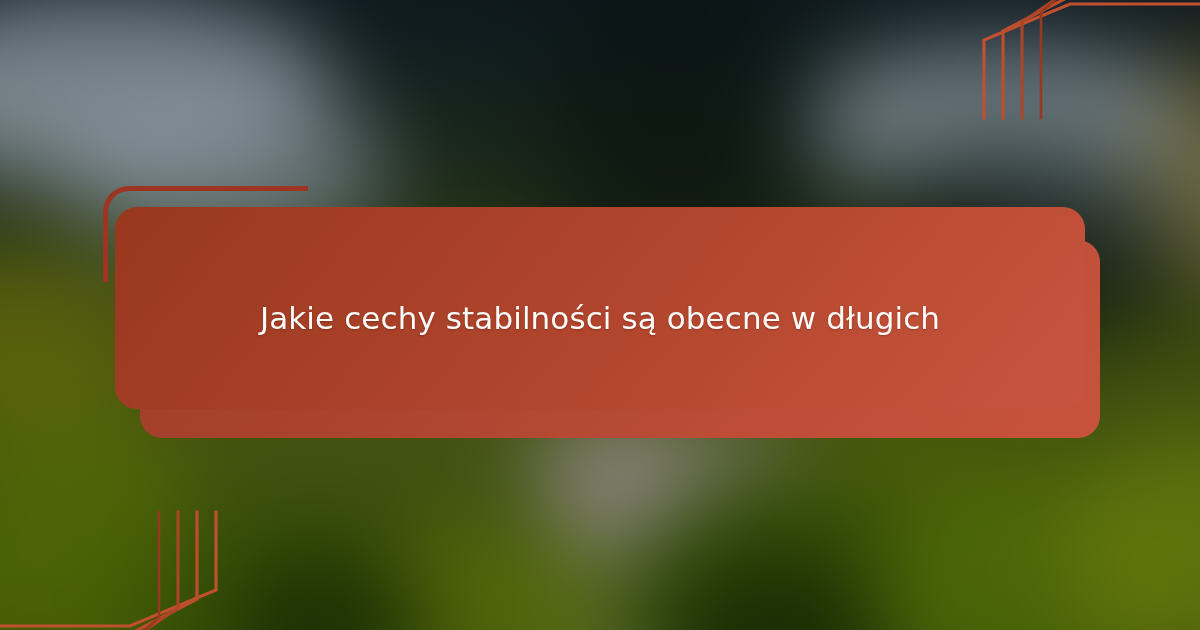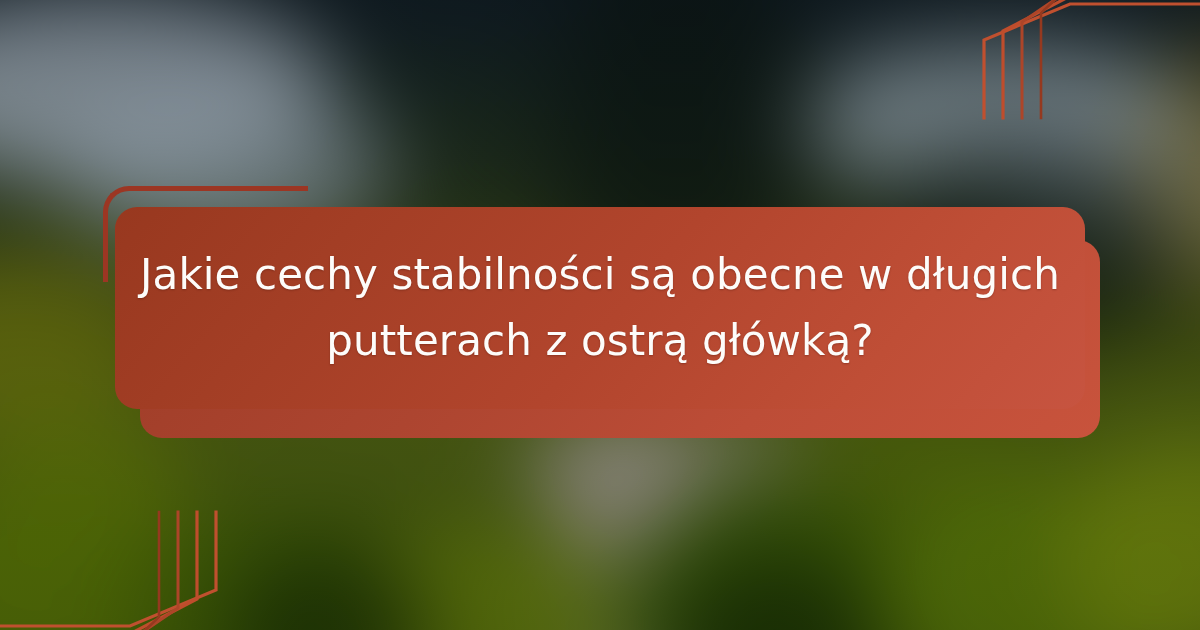--- a/index.html
+++ b/index.html
@@ -148,27 +148,28 @@
     display:flex;
     flex-direction:column;
     align-items:center;
     justify-content:center;
     padding:0 58px;
   }
 
   .q-line {
     color:#fdfcfa;
     font-family:"DejaVu Sans", sans-serif;
-    font-size:42px;
+    font-size:31px;
     font-weight:400;
     line-height:1.58;
     text-align:center;
     letter-spacing:0.1px;
     white-space:nowrap;
     text-shadow:0 1px 2px rgba(60,14,6,0.30);
+    margin-top:20px;
   }
 </style>
 </head>
 <body>
 
 <div id="stage">
 
   <div class="bg-root">
     <div class="bg-layer">
       <div class="bg-base"></div>
@@ -220,18 +221,17 @@
   <div class="card-group">
 
     <div class="card-outline"></div>
 
     <div class="card-rear"></div>
 
     <div class="card-main"></div>
 
     <div class="card-text">
       <div class="q-line">Jakie cechy stabilności są obecne w długich</div>
-      <div class="q-line">putterach z ostrą główką?</div>
     </div>
 
   </div>
 
 </div>
 
 </body></html>

